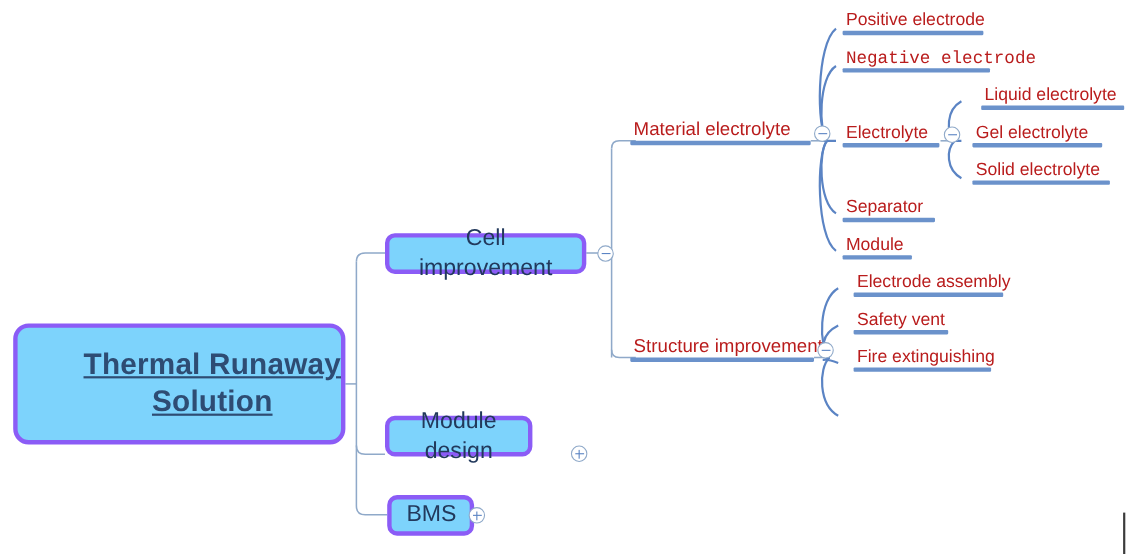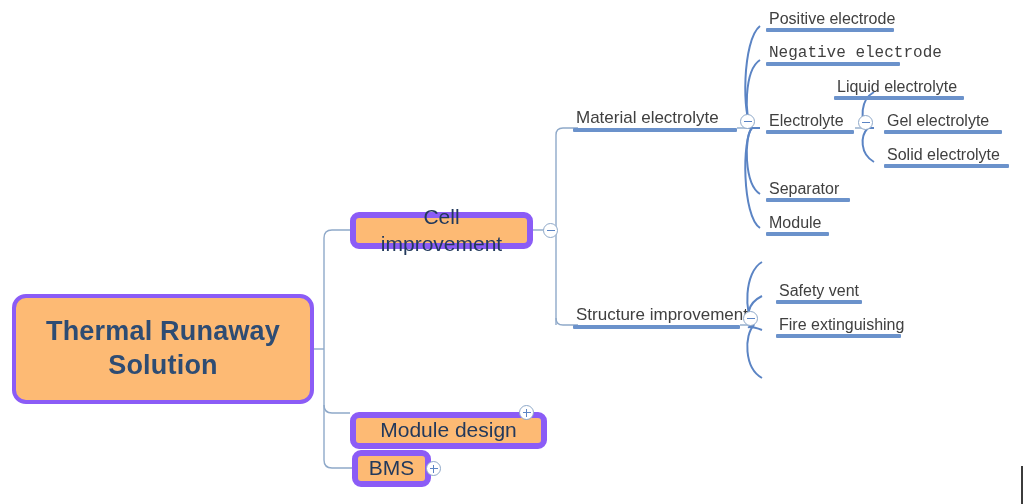--- a/index.html
+++ b/index.html
@@ -25,27 +25,27 @@
     top: 0;
     width: 1024px;
     height: 504px;
     pointer-events: none;
   }
 
   
   .box-node {
     position: absolute;
     box-sizing: border-box;
-    background: #fdba74;
-    border: 6px solid #8b5cf6;
+    background: #7dd3fc;
+    border: 4px solid #8b5cf6;
     border-radius: 9px;
     color: #2E4C73;
     display: flex;
     align-items: center;
-    justify-content: center;
+    justify-content: flex-end;
     text-align: center;
     line-height: 1.25;
   }
   .root-node {
     border-width: 4px;
     border-radius: 14px;
     font-size: 27px;
     font-weight: bold;
     letter-spacing: .2px;
   }
@@ -53,21 +53,21 @@
     font-size: 21px;
     font-weight: normal;
     color: #22395C;
     padding: 0 12px;
   }
 
   
   .bar-node {
     position: absolute;
     box-sizing: border-box;
-    color: #404040;
+    color: #b91c1c;
     white-space: nowrap;
     display: flex;
     align-items: flex-end;
     padding-bottom: 2px;
   }
   .bar-node .txt {
     display: block;
     padding: 0 3px 2px 3px;
   }
   .bar-node .bar {
@@ -151,33 +151,33 @@
     <path d="M868,128 C864,128 868,128 874,128" stroke="#5B84C4" stroke-width="2" fill="none"></path>
     <path d="M868,128 C860,136 860,154 874,162" stroke="#5B84C4" stroke-width="2" fill="none"></path>
 
     <path d="M740,325 L754,325" stroke="#8FA9C9" stroke-width="1.4" fill="none"></path>
     <path d="M754,325 C744,315 744,272 762,262" stroke="#5B84C4" stroke-width="2" fill="none"></path>
     <path d="M754,325 C746,318 746,304 762,296" stroke="#5B84C4" stroke-width="2" fill="none"></path>
     <path d="M754,325 C746,330 746,324 762,330" stroke="#5B84C4" stroke-width="2" fill="none"></path>
     <path d="M754,325 C744,335 744,368 762,378" stroke="#5B84C4" stroke-width="2" fill="none"></path>
   </svg>
 
-  <div class="box-node root-node" style="left:12px; top:294px; width:302px; height:110px;">
+  <div class="box-node root-node" style="left:12px; top:294px; width:302px; height:110px;text-decoration:underline;">
     <div>
       <span>Thermal Runaway</span><br>
       <span>Solution</span>
     </div>
   </div>
 
   <div class="box-node l2-node" style="left:350px; top:212px; width:183px; height:37px;">
     <span>Cell improvement</span>
   </div>
   <div class="toggle" style="left:543px; top:223px;"></div>
 
-  <div class="box-node l2-node" style="left:350px; top:412px; width:197px; height:37px;">
+  <div class="box-node l2-node" style="left:350px; top:378px; width:134px; height:37px;">
     <span>Module design</span>
   </div>
   <div class="toggle plus" style="left:519px; top:405px;"></div>
 
   <div class="box-node l2-node" style="left:352px; top:450px; width:79px; height:37px;">
     <span>BMS</span>
   </div>
   <div class="toggle plus" style="left:426px; top:461px;"></div>
 
   <div class="bar-node l3-node" style="left:573px; top:108px; width:164px; height:24px;">
@@ -211,35 +211,39 @@
   <div class="bar-node l4-node" style="left:766px; top:178px; width:84px; height:24px;">
     <span class="txt">Separator</span>
     <span class="bar" style="width:84px;"></span>
   </div>
 
   <div class="bar-node l4-node" style="left:766px; top:212px; width:63px; height:24px;">
     <span class="txt">Module</span>
     <span class="bar" style="width:63px;"></span>
   </div>
 
-  <div class="bar-node l5-node" style="left:834px; top:76px; width:130px; height:24px;">
+  <div class="bar-node l5-node" style="left:892px; top:76px; width:130px; height:24px;">
     <span class="txt">Liquid electrolyte</span>
     <span class="bar" style="width:130px;"></span>
   </div>
 
   <div class="bar-node l5-node" style="left:884px; top:144px; width:125px; height:24px;">
     <span class="txt">Solid electrolyte</span>
     <span class="bar" style="width:125px;"></span>
   </div>
 
   <div class="bar-node l5-node" style="left:884px; top:110px; width:118px; height:24px;">
     <span class="txt">Gel electrolyte</span>
     <span class="bar" style="width:118px;"></span>
   </div>
 
+  <div class="bar-node l4-node" style="left:776px; top:246px; width:136px; height:24px;">
+    <span class="txt">Electrode assembly</span>
+    <span class="bar" style="width:136px;"></span>
+  </div>
 
   <div class="bar-node l4-node" style="left:776px; top:280px; width:86px; height:24px;">
     <span class="txt">Safety vent</span>
     <span class="bar" style="width:86px;"></span>
   </div>
 
   <div class="bar-node l4-node" style="left:776px; top:314px; width:125px; height:24px;">
     <span class="txt">Fire extinguishing</span>
     <span class="bar" style="width:125px;"></span>
   </div>

